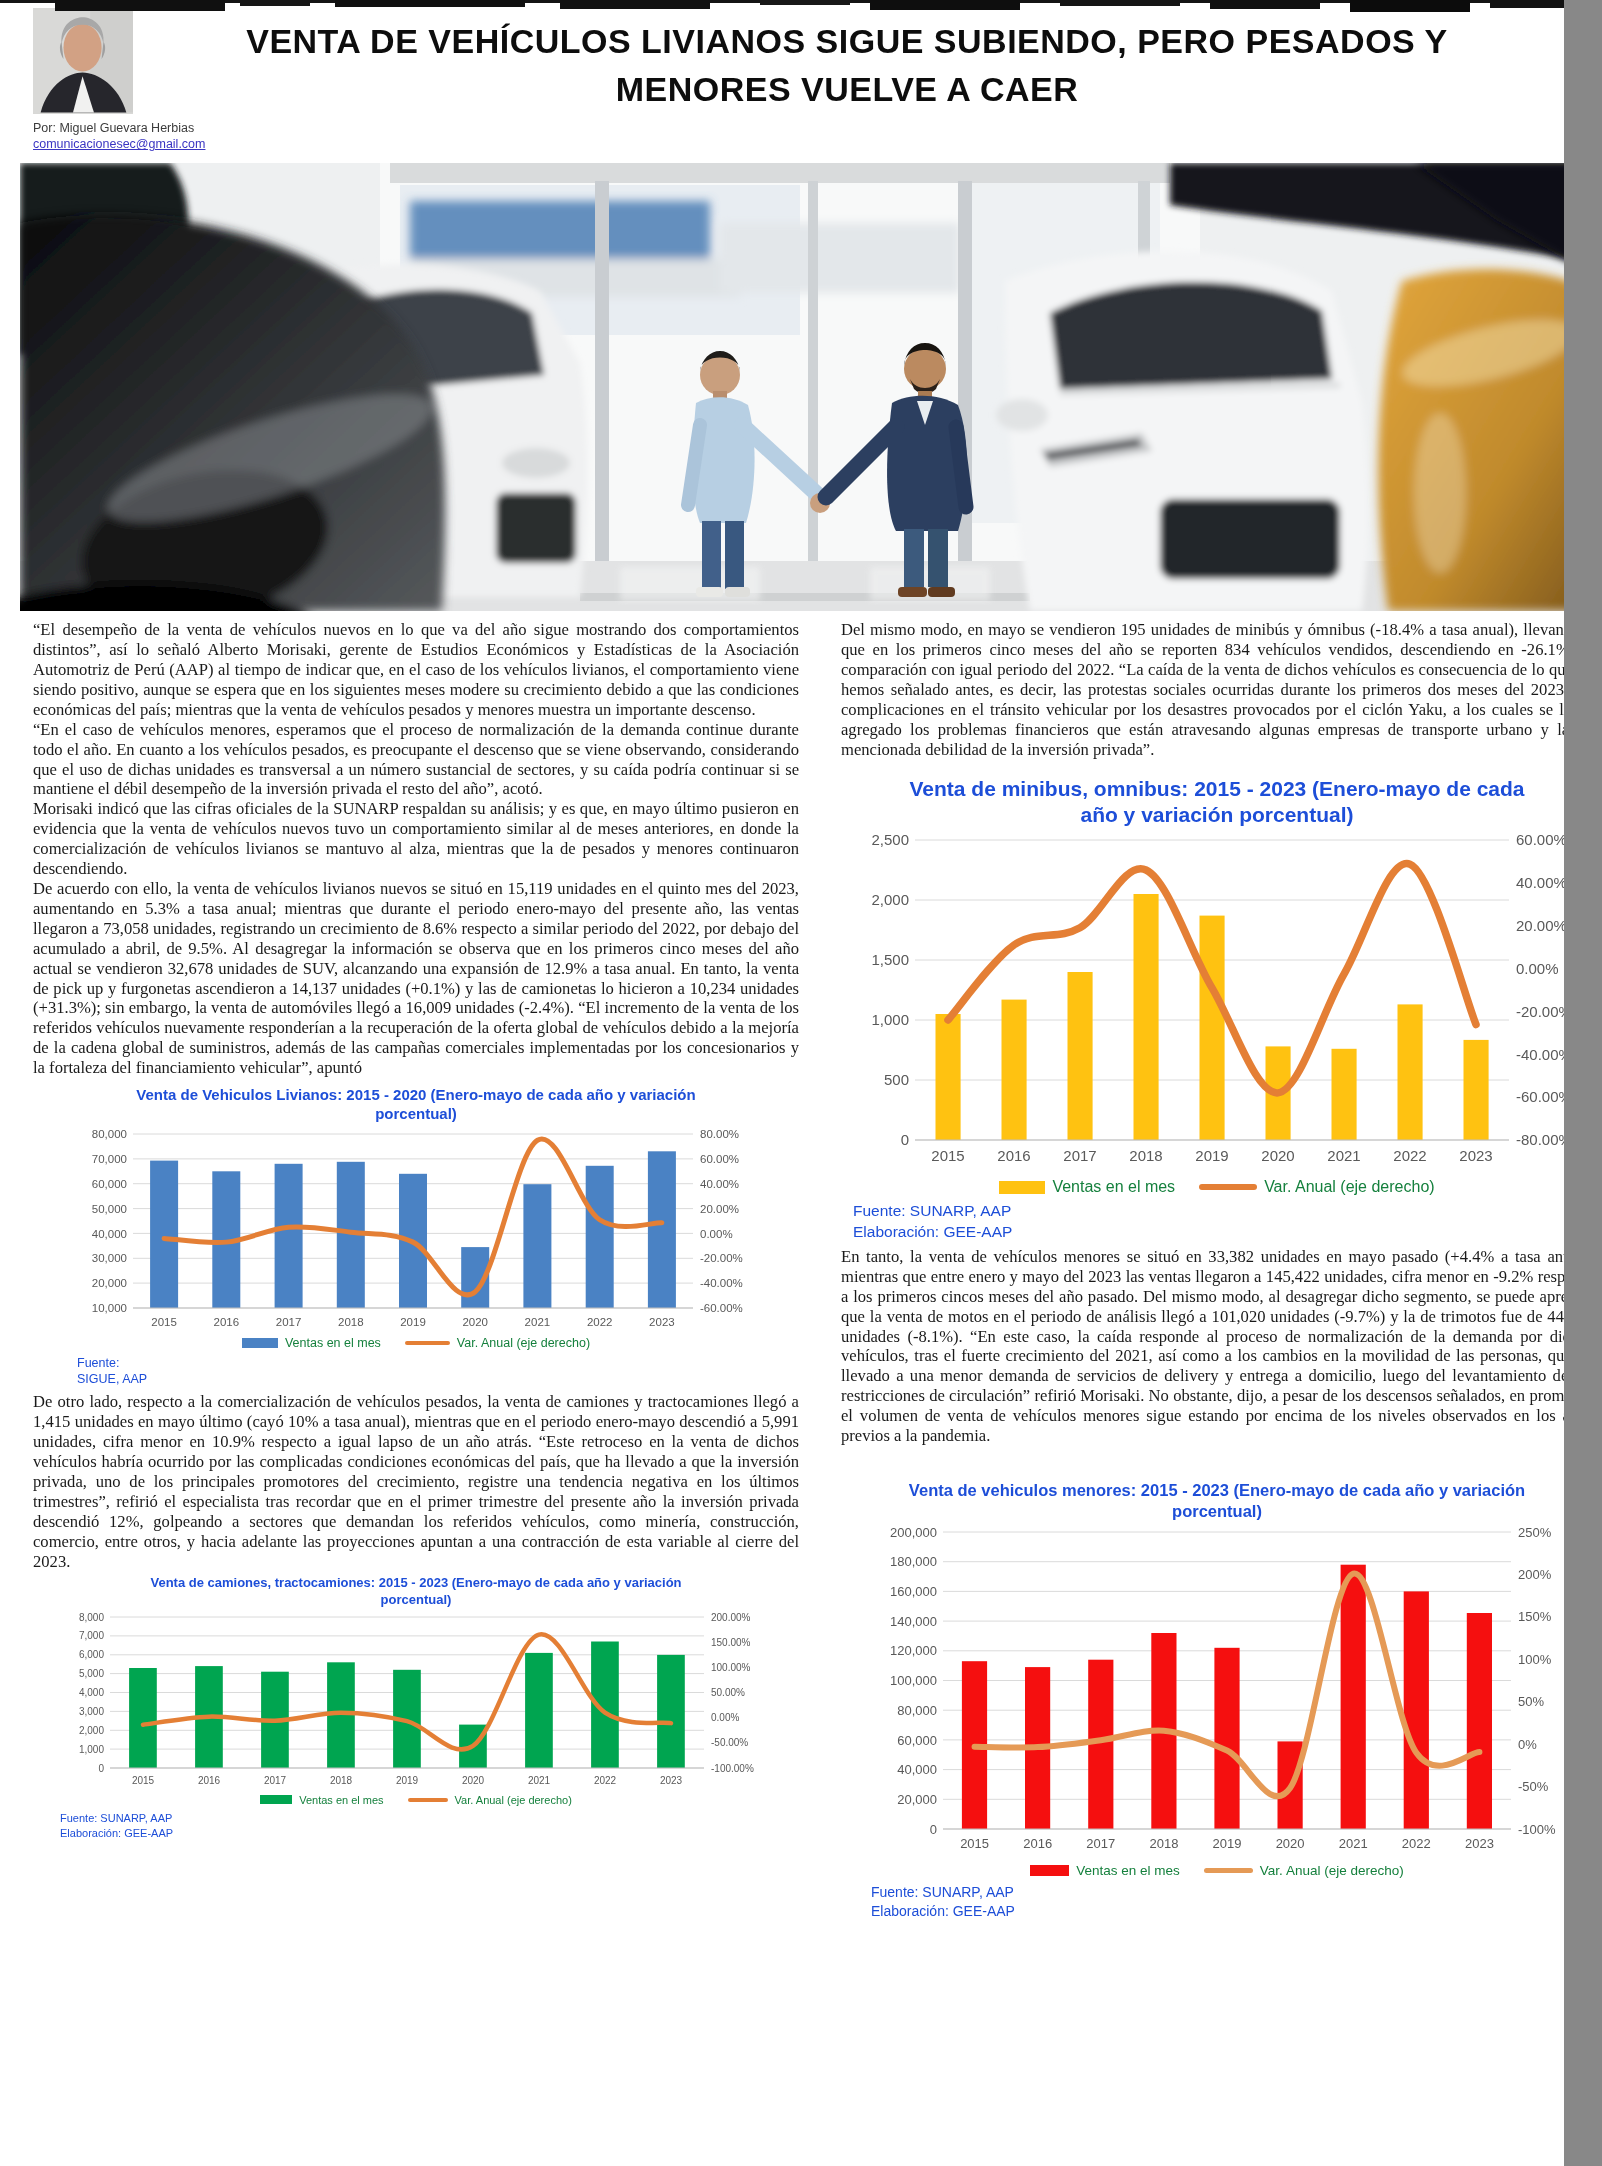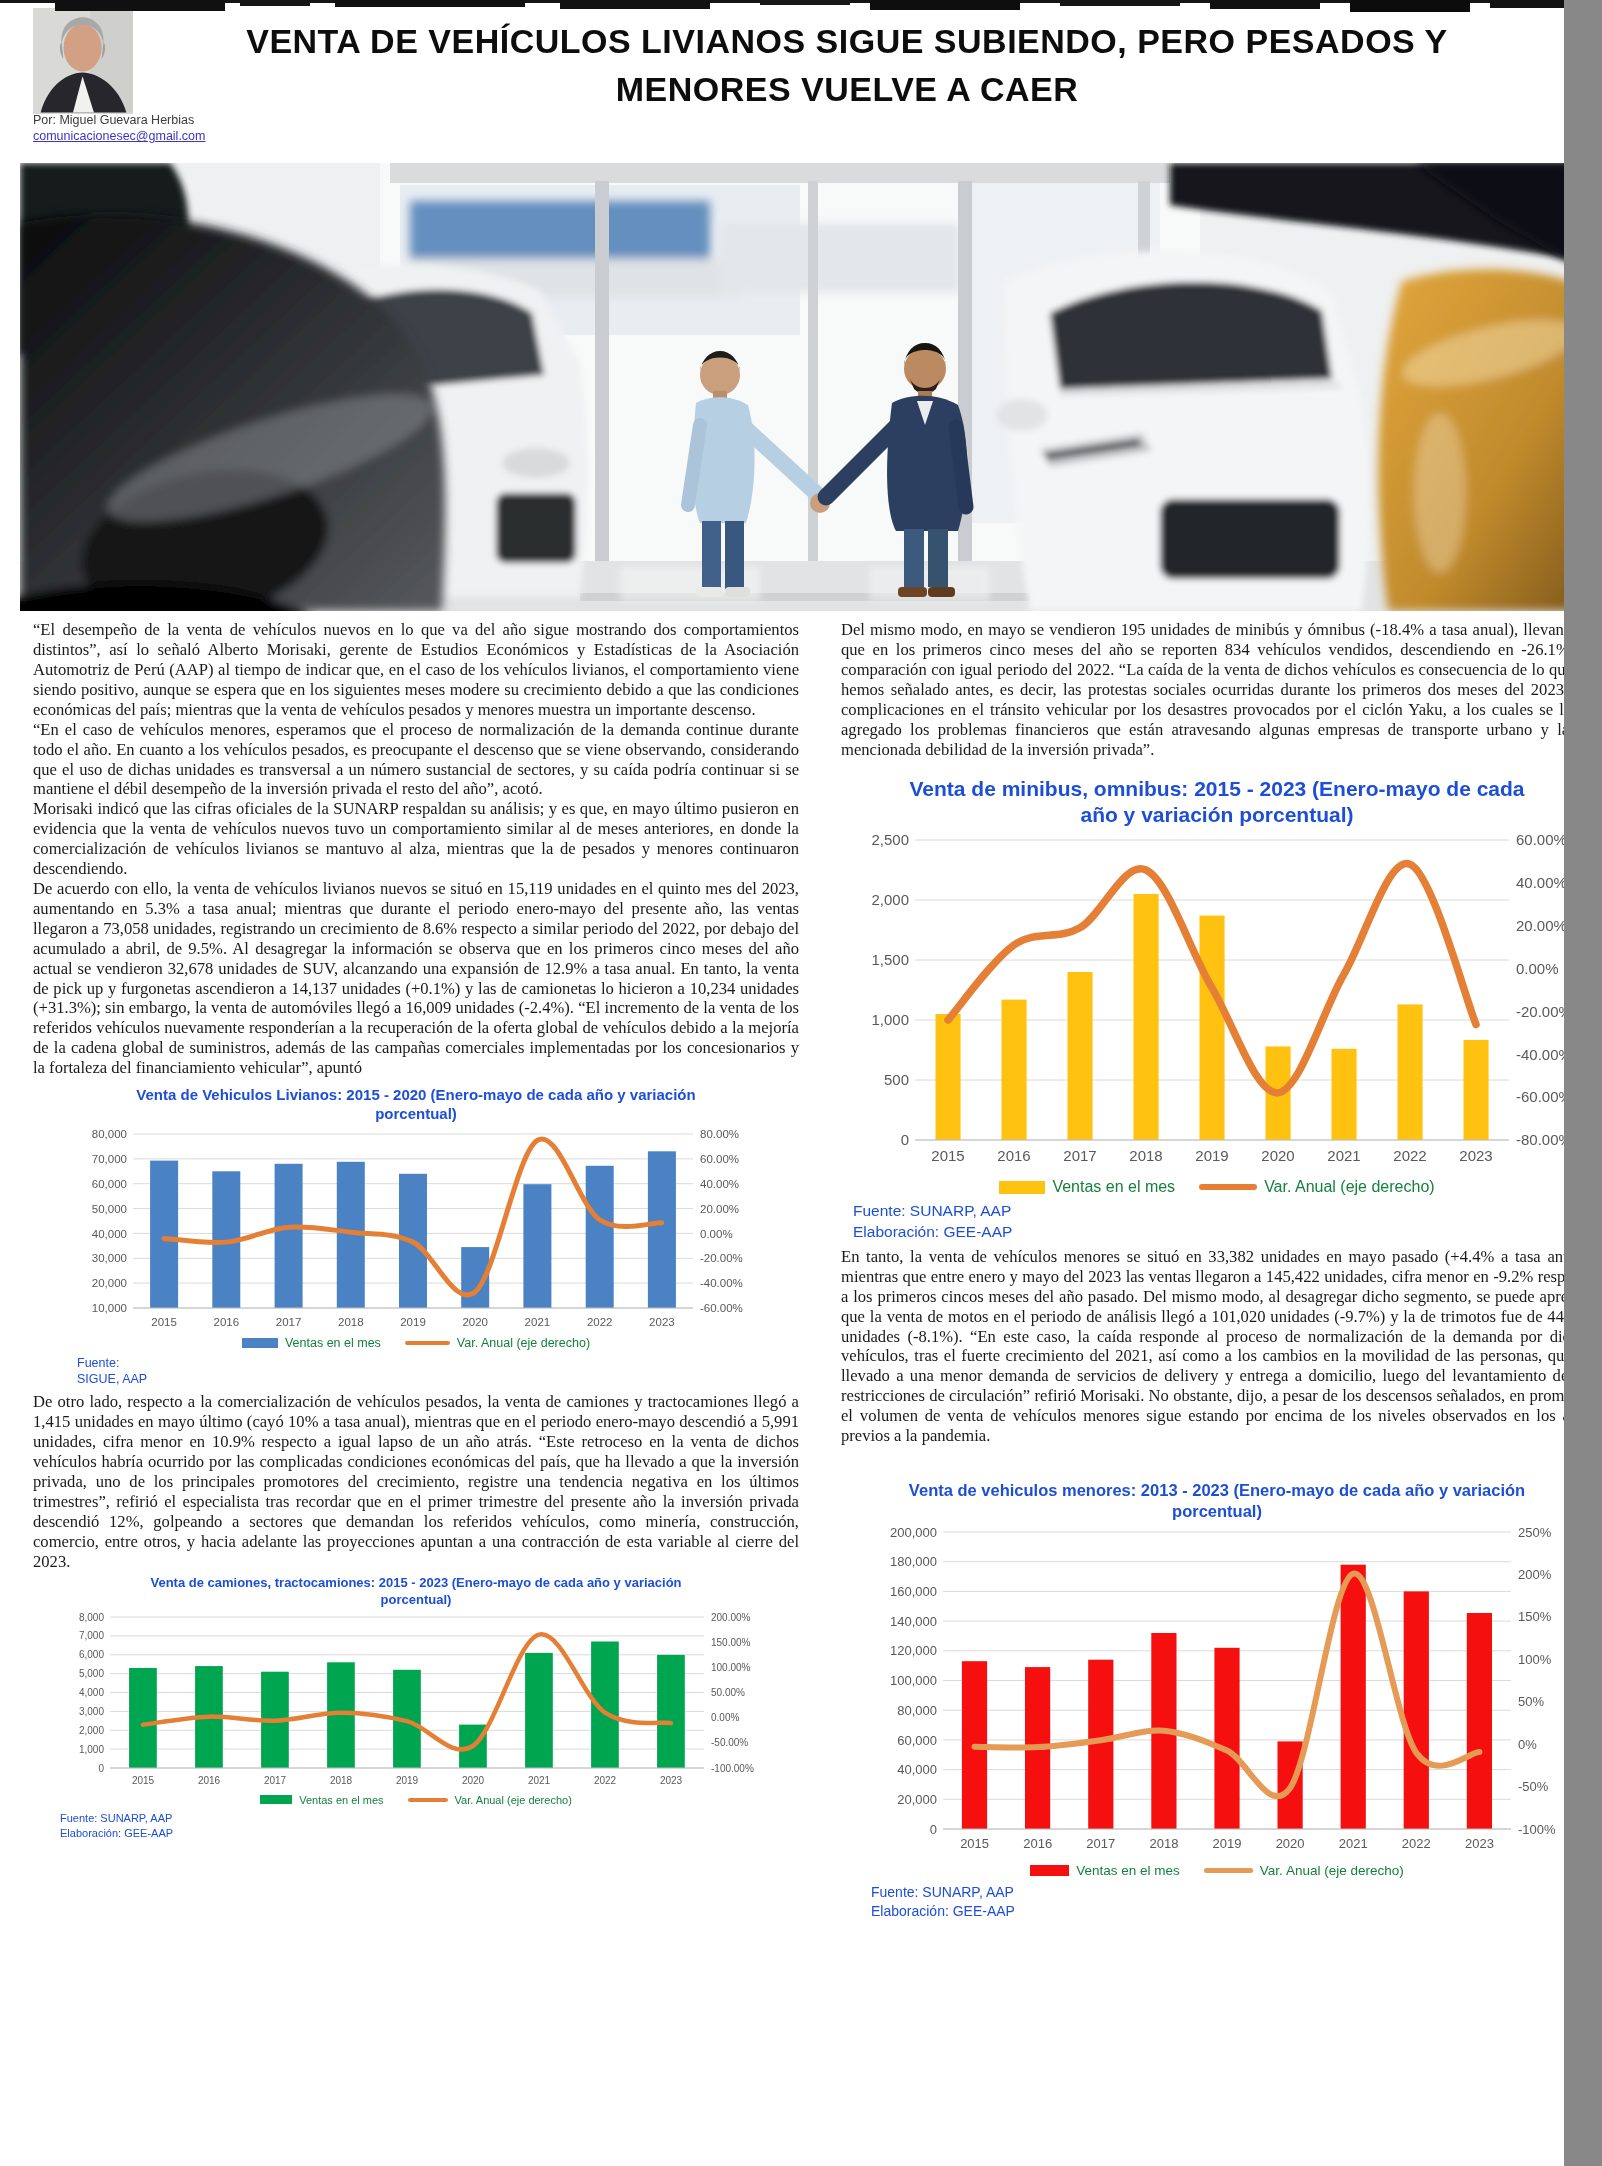--- a/index.html
+++ b/index.html
@@ -4,21 +4,21 @@
 <style>
   html,body{margin:0;padding:0;background:#888;}
   .page{width:1564px;height:2166px;overflow:hidden;position:relative;background:#fff;
         font-family:"Liberation Serif","DejaVu Serif",serif;color:#1a1a1a;}
   .torn{position:absolute;top:0;left:0;width:1602px;height:16px;z-index:5;}
   
   .header{position:relative;padding-top:10px;}
   .avatar{position:absolute;left:33px;top:8px;width:100px;height:106px;background:#d8d8d6;overflow:hidden;}
   .title{margin:8px 40px 0 170px;text-align:center;font-family:"Liberation Sans","DejaVu Sans",sans-serif;
          font-weight:800;font-size:34px;line-height:1.4;color:#0d0d0d;letter-spacing:.5px;}
-  .byline{position:absolute;left:33px;top:112px;font-family:"Liberation Sans",sans-serif;font-size:12.5px;color:#3c3c3c;line-height:1.3;}
+  .byline{position:absolute;left:33px;top:120px;font-family:"Liberation Sans",sans-serif;font-size:12.5px;color:#3c3c3c;line-height:1.3;}
   .byline a{color:#3a35c2;text-decoration:underline;font-size:12.5px;cursor:pointer;}
   
   .photo{margin:50px 16px 0 20px;width:1570px;height:448px;overflow:hidden;background:#eceeef;}
   
   .columns{display:flex;gap:42px;padding:0 33px;margin-top:9px;}
   .col{flex:0 0 auto;}
   .col.left{width:766px;}
   .col.right{width:752px;}
   .col p{margin:0;text-align:justify;font-size:16.6px;line-height:1.2;}
   
@@ -375,21 +375,21 @@
               <span>Var. Anual (eje derecho)</span>
             </span>
           </div>
           <div class="cs" style="font-size:15.5px">
             <div>Fuente: SUNARP, AAP</div>
             <div>Elaboración: GEE-AAP</div>
           </div>
         </div>
       <p>En tanto, la venta de vehículos menores se situó en 33,382 unidades en mayo pasado (+4.4% a tasa anual), mientras que entre enero y mayo del 2023 las ventas llegaron a 145,422 unidades, cifra menor en -9.2% respecto a los primeros cincos meses del año pasado. Del mismo modo, al desagregar dicho segmento, se puede apreciar que la venta de motos en el periodo de análisis llegó a 101,020 unidades (-9.7%) y la de trimotos fue de 44,402 unidades (-8.1%). “En este caso, la caída responde al proceso de normalización de la demanda por dichos vehículos, tras el fuerte crecimiento del 2021, así como a los cambios en la movilidad de las personas, que ha llevado a una menor demanda de servicios de delivery y entrega a domicilio, luego del levantamiento de las restricciones de circulación” refirió Morisaki. No obstante, dijo, a pesar de los descensos señalados, en promedio el volumen de venta de vehículos menores sigue estando por encima de los niveles observados en los años previos a la pandemia.</p>
       <div class="chart c4">
-          <div class="ct" style="font-size:16.5px;max-width:660px">Venta de vehiculos menores: 2013 - 2023 (Enero-mayo de cada año y variación porcentual)</div>
+          <div class="ct" style="font-size:16.5px;max-width:660px">Venta de vehiculos menores: 2015 - 2023 (Enero-mayo de cada año y variación porcentual)</div>
           <svg viewBox="0 0 704 338" width="704" height="338" font-family="Liberation Sans, DejaVu Sans, sans-serif">
             <line x1="78" y1="9.0" x2="646" y2="9.0" stroke="#dadada" stroke-width="1"></line>
             <text x="72" y="13.6" text-anchor="end" font-size="13" fill="#595959">200,000</text>
             <line x1="78" y1="38.7" x2="646" y2="38.7" stroke="#dadada" stroke-width="1"></line>
             <text x="72" y="43.3" text-anchor="end" font-size="13" fill="#595959">180,000</text>
             <line x1="78" y1="68.4" x2="646" y2="68.4" stroke="#dadada" stroke-width="1"></line>
             <text x="72" y="73.0" text-anchor="end" font-size="13" fill="#595959">160,000</text>
             <line x1="78" y1="98.1" x2="646" y2="98.1" stroke="#dadada" stroke-width="1"></line>
             <text x="72" y="102.6" text-anchor="end" font-size="13" fill="#595959">140,000</text>
             <line x1="78" y1="127.8" x2="646" y2="127.8" stroke="#dadada" stroke-width="1"></line>

